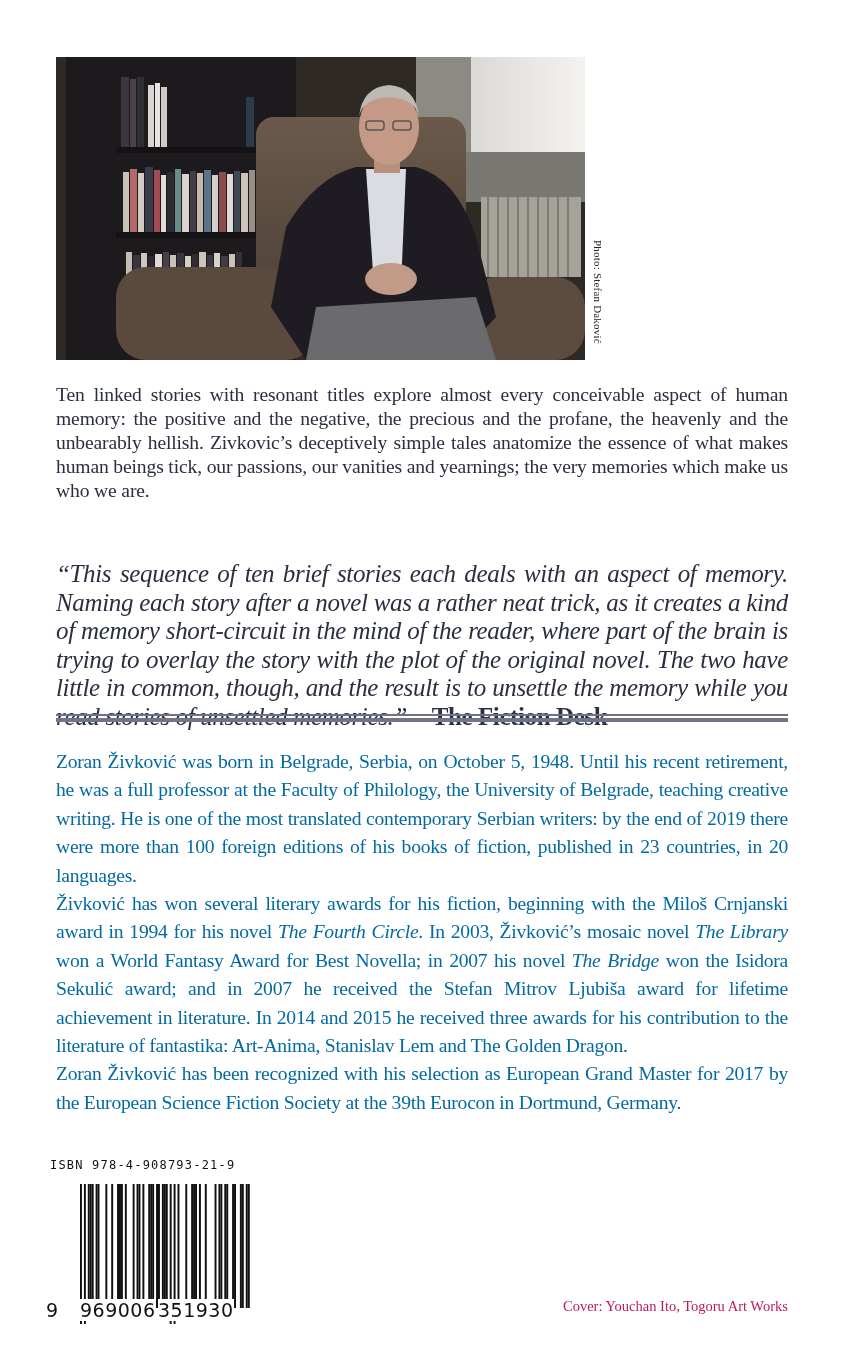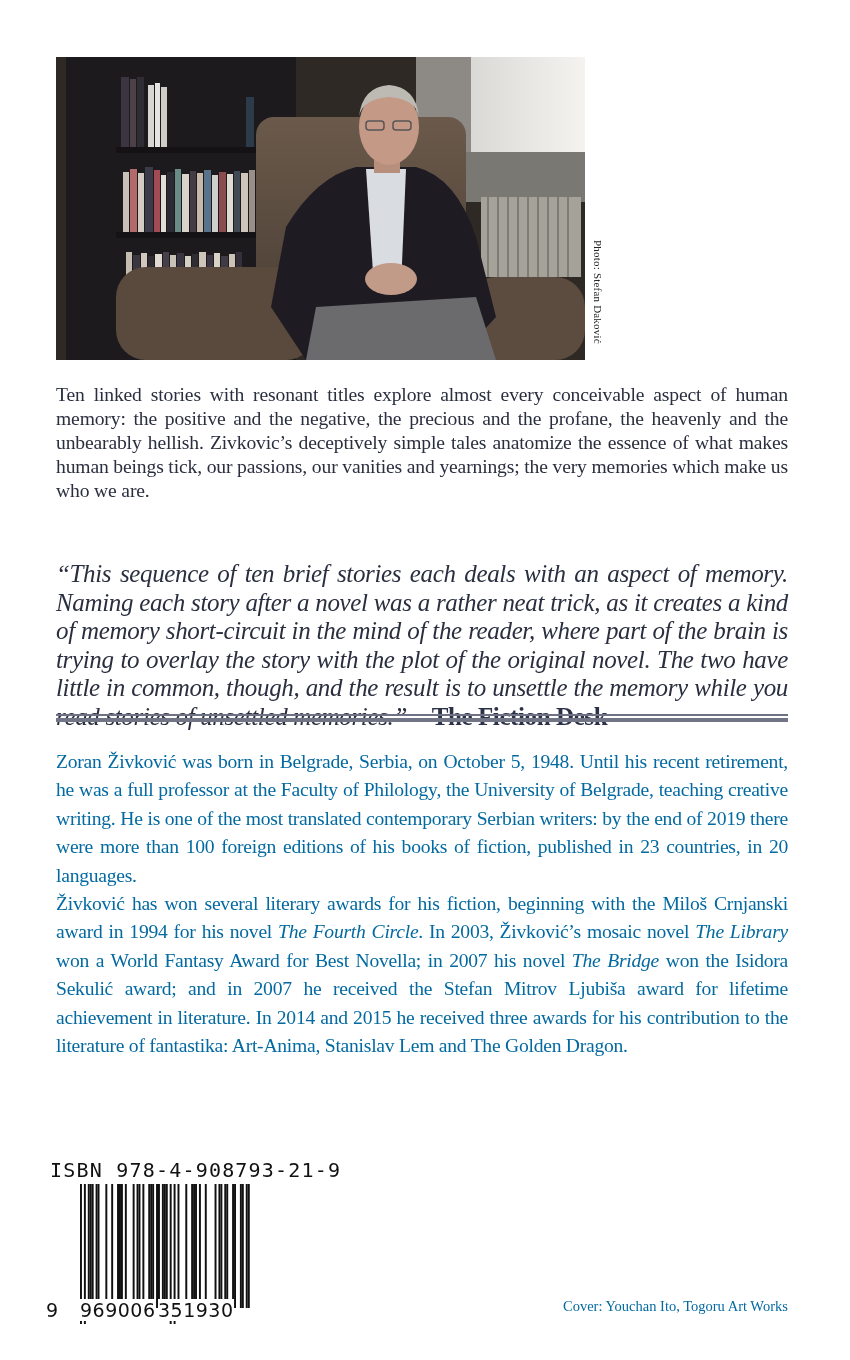--- a/index.html
+++ b/index.html
@@ -26,29 +26,29 @@
   .rule.thin { top: 714px; height: 2px; background: #6e7284; }
   .rule.thick { top: 718px; height: 4px; background: #727586; }
 
   .bio { position: absolute; left: 56px; top: 748px; width: 732px;
          font-size: 19.6px; line-height: 28.4px; text-align: justify; color: #0369a1;
          letter-spacing: -0.25px; }
   .bio p { margin: 0; }
   .bio i { font-style: italic; }
 
   .isbn-text { position: absolute; left: 50px; top: 1158px; font-family: "DejaVu Sans Mono", monospace;
-               font-size: 20px; letter-spacing: 1.2px; color: #111; }
+               font-size: 12px; letter-spacing: 1.2px; color: #111; }
   .barcode { position: absolute; left: 50px; top: 1184px; width: 200px; height: 140px; }
   .barcode-num { position: absolute; top: 1299px; font-family: "DejaVu Sans", sans-serif;
                  font-size: 19px; color: #111; letter-spacing: 0.5px; background:#fff; }
   .bn-first { left: 46px; }
   .bn-left { left: 80px; }
   .bn-right { left: 158px; }
 
-  .cover-credit { position: absolute; left: 563px; top: 1298px; font-size: 14.5px; color: #0369a1; }
+  .cover-credit { position: absolute; left: 563px; top: 1298px; font-size: 14.5px; color: #be185d; }
 </style>
 </head>
 <body>
 
 <div class="photo">
   <svg width="529" height="303" viewBox="0 0 529 303">
     <defs>
       <linearGradient id="win" x1="0" y1="0" x2="1" y2="0">
         <stop offset="0" stop-color="#d9d8d4"></stop>
           <stop offset="1" stop-color="#f4f3ef"></stop>
@@ -154,20 +154,21 @@
 <div class="quote">
   <span>“This sequence of ten brief stories each deals with an aspect of memory. Naming each story after a novel was a rather neat trick, as it creates a kind of memory short-circuit in the mind of the reader, where part of the brain is trying to overlay the story with the plot of the original novel. The two have little in common, though, and the result is to unsettle the memory while you read stories of unsettled memories.”</span><span class="attr">—The Fiction Desk</span>
 </div>
 
 <div class="rule thin"></div>
 <div class="rule thick"></div>
 
 <div class="bio">
   <p>Zoran Živković was born in Belgrade, Serbia, on October 5, 1948. Until his recent retirement, he was a full professor at the Faculty of Philology, the University of Belgrade, teaching creative writing. He is one of the most translated contemporary Serbian writers: by the end of 2019 there were more than 100 foreign editions of his books of fiction, published in 23 countries, in 20 languages.</p>
   <p><span>Živković has won several literary awards for his fiction, beginning with the Miloš Crnjanski award in 1994 for his novel </span><i>The Fourth Circle</i><span>. In 2003, Živković’s mosaic novel </span><i>The Library</i><span> won a World Fantasy Award for Best Novella; in 2007 his novel </span><i>The Bridge</i><span> won the Isidora Sekulić award; and in 2007 he received the Stefan Mitrov Ljubiša award for lifetime achievement in literature. In 2014 and 2015 he received three awards for his contribution to the literature of fantastika: Art-Anima, Stanislav Lem and The Golden Dragon.</span></p>
+  <p>Zoran Živković has been recognized with his selection as European Grand Master for 2017 by the European Science Fiction Society at the 39th Eurocon in Dortmund, Germany.</p>
 </div>
 
 <div class="isbn-text">ISBN 978-4-908793-21-9</div>
 <svg class="barcode" id="barcode" viewBox="0 0 200 140">
     <rect x="30" y="0" width="1.95" height="140" fill="#111"></rect>
     <rect x="33.9" y="0" width="1.95" height="140" fill="#111"></rect>
     <rect x="37.8" y="0" width="1.95" height="124" fill="#111"></rect>
     <rect x="39.75" y="0" width="1.95" height="124" fill="#111"></rect>
     <rect x="41.7" y="0" width="1.95" height="124" fill="#111"></rect>
     <rect x="45.6" y="0" width="1.95" height="124" fill="#111"></rect>

